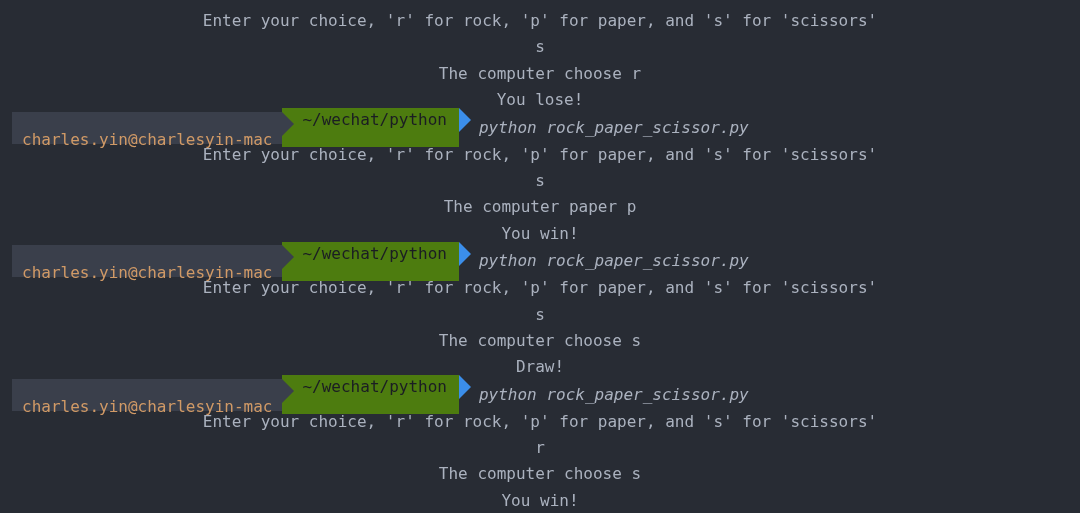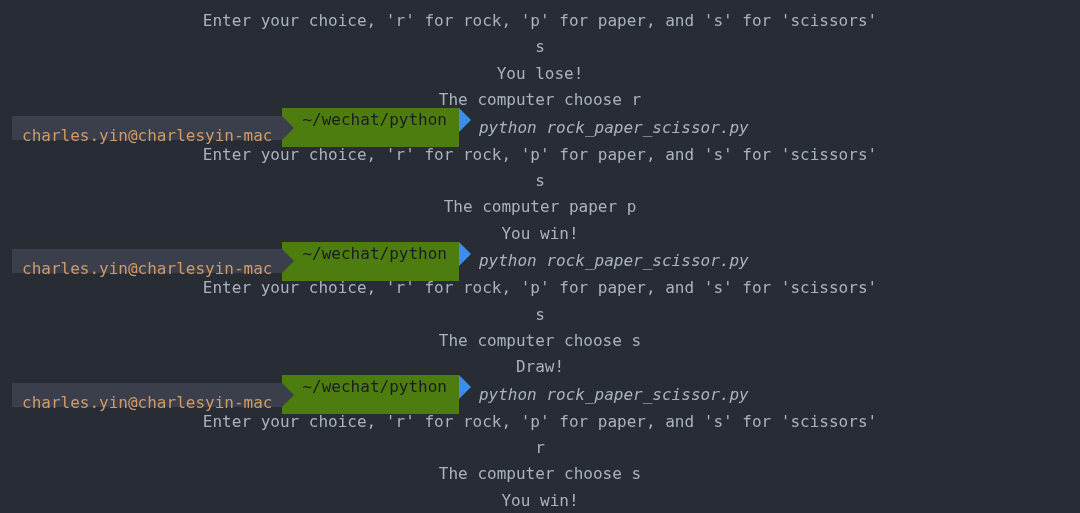--- a/index.html
+++ b/index.html
@@ -24,21 +24,21 @@
     }
     .prompt-line {
       display: flex;
       align-items: center;
       height: 26px;
       margin: 1px 0;
     }
     .seg-user {
       background: #3a3f4b;
       color: #d19a66;
-      padding: 8px 10px;
+      padding: 16px 10px;
       height: 24px;
       line-height: 24px;
       position: relative;
       margin-left: 0;
     }
     .seg-user::after {
       content: "";
       position: absolute;
       right: -12px;
       top: 0;
@@ -71,22 +71,22 @@
       line-height: 24px;
       font-style: italic;
     }
   </style>
 </head>
 <body>
 
 <div id="terminal">
     <div class="line">Enter your choice, 'r' for rock, 'p' for paper, and 's' for 'scissors'</div>
     <div class="line">s</div>
+    <div class="line">The computer choose r</div>
     <div class="line">You lose!</div>
-    <div class="line">The computer choose r</div>
     <div class="prompt-line">
       <span class="seg-user">charles.yin@charlesyin-mac</span>
       <span class="seg-path">~/wechat/python</span>
       <span class="cmd">python rock_paper_scissor.py</span>
     </div>
     <div class="line">Enter your choice, 'r' for rock, 'p' for paper, and 's' for 'scissors'</div>
     <div class="line">s</div>
     <div class="line">The computer paper p</div>
     <div class="line">You win!</div>
     <div class="prompt-line">

